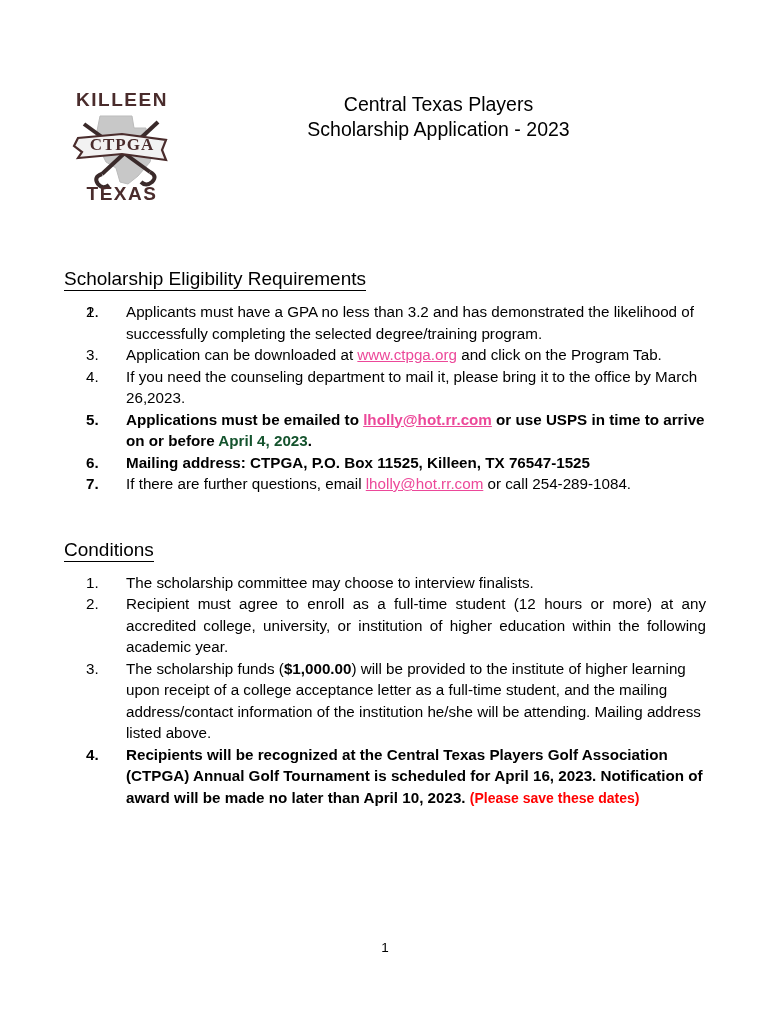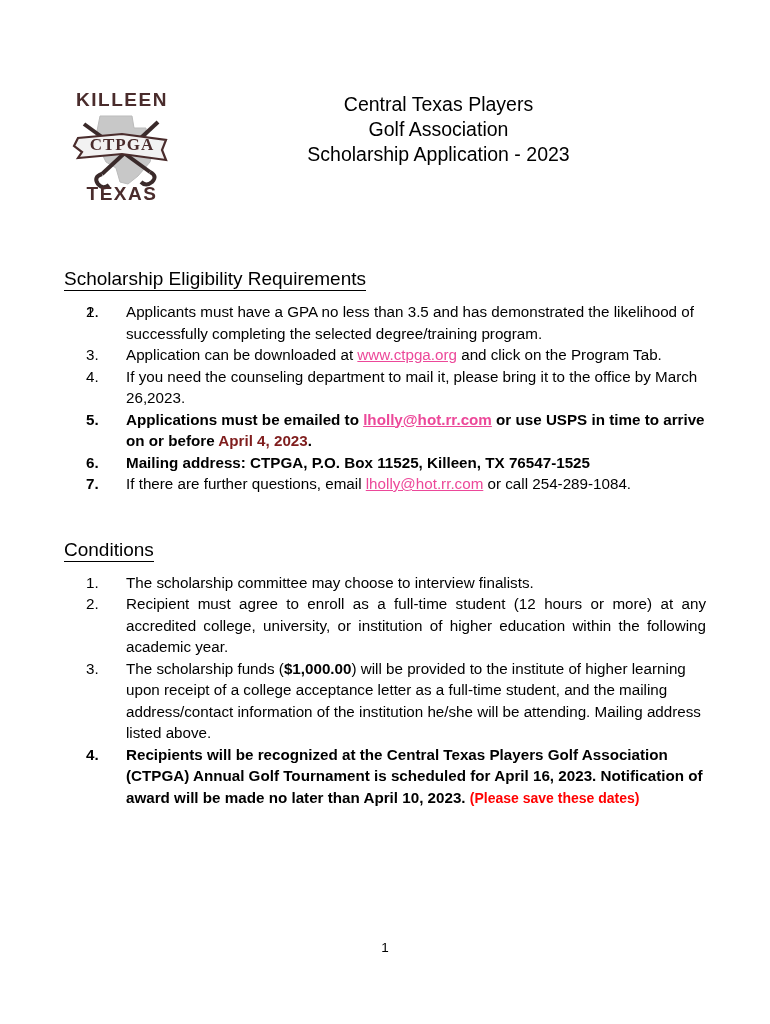--- a/index.html
+++ b/index.html
@@ -89,21 +89,21 @@
     text-align: left;
   }
   li.bold, li.bold .marker { font-weight: bold; }
   li.bold-marker .marker { font-weight: bold; }
   .justify { text-align: justify; }
 
   a.doclink {
     color: #ec4899;
     text-decoration: underline;
   }
-  .red { color: #7f1d1d; text-align: center; }
+  .red { color: #14532d; text-align: center; }
   .red-small {
     color: #FF0000;
     font-weight: bold;
     font-size: 14px;
   }
   b.inline-bold { font-weight: bold; }
 
   
   .signature {
     margin: 46px 0 0 64px;
@@ -142,31 +142,30 @@
         <text x="60" y="62" font-family="'Liberation Serif', serif" font-size="17" font-weight="bold" fill="#4a2c2c" text-anchor="middle" letter-spacing="1">CTPGA</text>
 
         <text x="60" y="18" font-family="'Liberation Sans', sans-serif" font-size="19" font-weight="bold" fill="#4a2c2c" text-anchor="middle" letter-spacing="1.5">KILLEEN</text>
 
         <text x="60" y="112" font-family="'Liberation Sans', sans-serif" font-size="19" font-weight="bold" fill="#4a2c2c" text-anchor="middle" letter-spacing="1.5">TEXAS</text>
       </svg>
     </div>
 
     <div class="title-block">
       <div class="title-line">Central Texas Players</div>
-      <div class="title-line">Golf Association</div>
       <div class="title-line">Scholarship Application - 2023</div>
     </div>
   </div>
 
   <div class="heading-wrap first">
     <h2 class="section-heading">Scholarship Eligibility Requirements</h2>
   </div>
   <ol class="doclist" id="eligibility-list">
       <li><span class="marker">1.</span></li>
-      <li><span class="marker">2.</span><span>Applicants must have a GPA no less than 3.5 and has demonstrated the likelihood of successfully completing the selected degree/training program.</span></li>
+      <li><span class="marker">2.</span><span>Applicants must have a GPA no less than 3.2 and has demonstrated the likelihood of successfully completing the selected degree/training program.</span></li>
       <li><span class="marker">3.</span><span>Application can be downloaded at </span><a class="doclink" href="#">www.ctpga.org</a><span> and click on the Program Tab.</span></li>
       <li><span class="marker">4.</span><span>If you need the counseling department to mail it, please bring it to the office by March 26,2023.</span></li>
       <li class="bold"><span class="marker">5.</span><span>Applications must be emailed to </span><a class="doclink" href="#">lholly@hot.rr.com</a><span> or use USPS in time to arrive on or before </span><span class="red">April 4, 2023</span><span>.</span></li>
       <li class="bold"><span class="marker">6.</span><span>Mailing address: CTPGA, P.O. Box 11525, Killeen, TX 76547-1525</span></li>
       <li class="bold-marker"><span class="marker">7.</span><span>If there are further questions, email </span><a class="doclink" href="#">lholly@hot.rr.com</a><span> or call 254-289-1084.</span></li>
     </ol>
 
   <div class="heading-wrap second">
     <h2 class="section-heading">Conditions</h2>
   </div>

